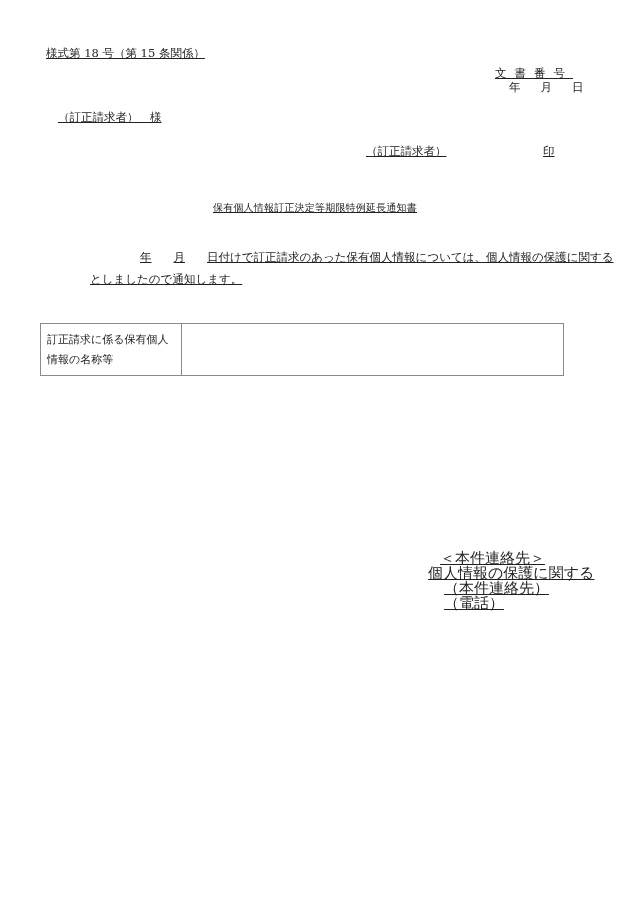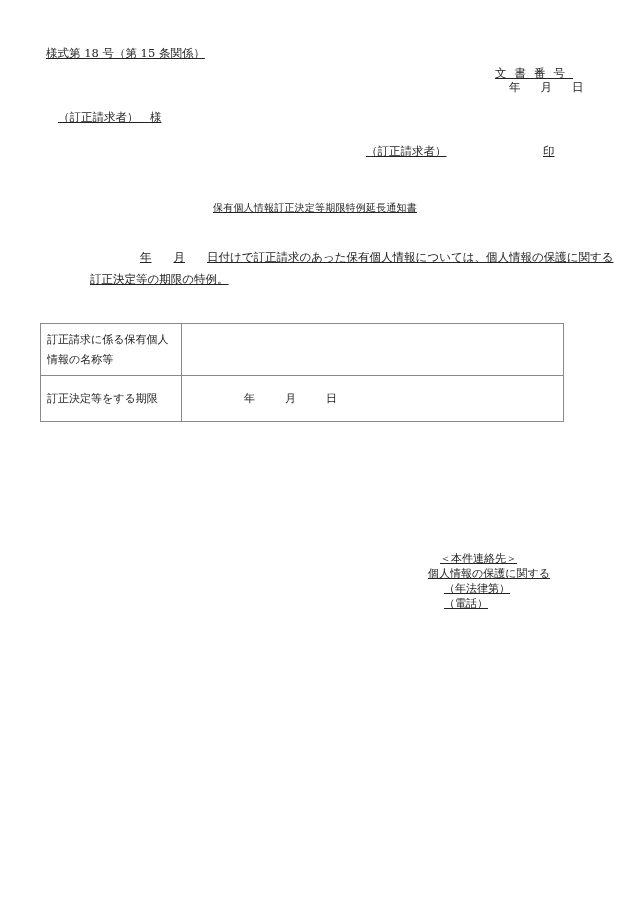--- a/index.html
+++ b/index.html
@@ -31,55 +31,49 @@
   }
   table.info td {
     border: 1.5px solid #8a8a8a; vertical-align: middle; padding: 0 6px;
   }
   table.info td.label { width: 128px; line-height: 20px; }
   .r1 td { height: 51px; }
   .r2 td { height: 93px; }
   .r3 td { height: 45px; }
   .date-cell span { display: inline-block; }
 
-  .contact { left: 428px; top: 551px; line-height: 15px; font-size: 11px; }
+  .contact { left: 428px; top: 551px; line-height: 15px; font-size: 15px; }
   .contact div { white-space: nowrap; }
 </style>
 </head>
 <body>
 
 <div class="abs form-no">様式第 18 号（第 15 条関係）</div>
 <div class="abs docno">文書番号</div>
 <div class="abs docdate">
   <span>年</span><span style="width:20px"></span><span>月</span><span style="width:20px"></span><span>日</span>
 </div>
 <div class="abs recipient">（訂正請求者）　様</div>
 <div class="abs agency">（訂正請求者）</div>
 <div class="abs seal">印</div>
 
 <div class="abs title">保有個人情報訂正決定等期限特例延長通知書</div>
 
 <div class="abs body-text">
   <p><span class="indent"></span><span>年</span><span class="gap1"></span><span>月</span><span class="gap2"></span><span>日付けで訂正請求のあった保有個人情報については、個人情報の保護に関する</span></p>
-  <p>訂正決定等の期限の特例。</p>
+  <p>としましたので通知します。</p>
 </div>
 
 <table class="info">
   <tbody>
       <tr class="r1">
     <td class="label">訂正請求に係る保有個人情報の名称等</td>
     <td></td>
   </tr>
-  <tr class="r3">
-    <td class="label">訂正決定等をする期限</td>
-    <td class="date-cell">
-      <span style="width:56px"></span><span>年</span><span style="width:30px"></span><span>月</span><span style="width:30px"></span><span>日</span>
-    </td>
-  </tr>
 </tbody>
   </table>
 
 <div class="abs contact">
   <div style="padding-left:12px">＜本件連絡先＞</div>
   <div>個人情報の保護に関する</div>
-  <div style="padding-left:16px">（年法律第）</div>
+  <div style="padding-left:16px">（本件連絡先）</div>
   <div style="padding-left:16px">（電話）</div>
 </div>
 
 </body></html>

